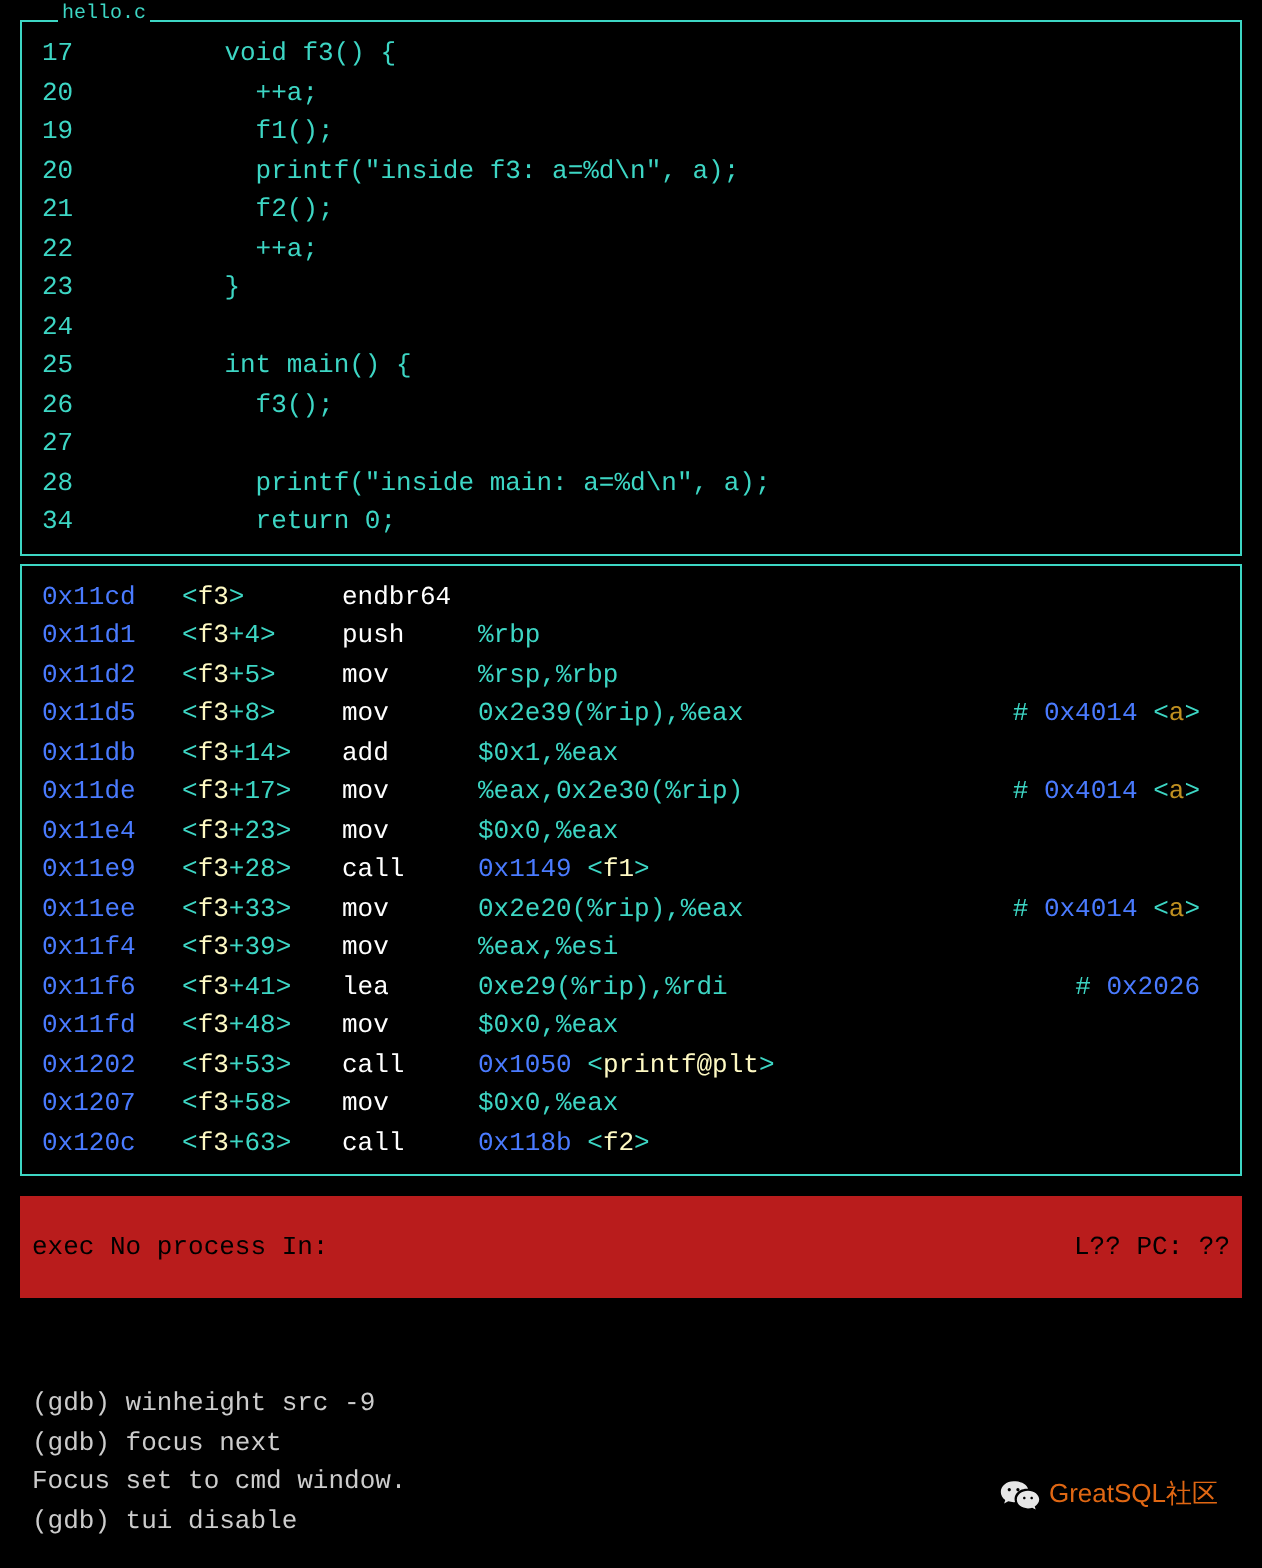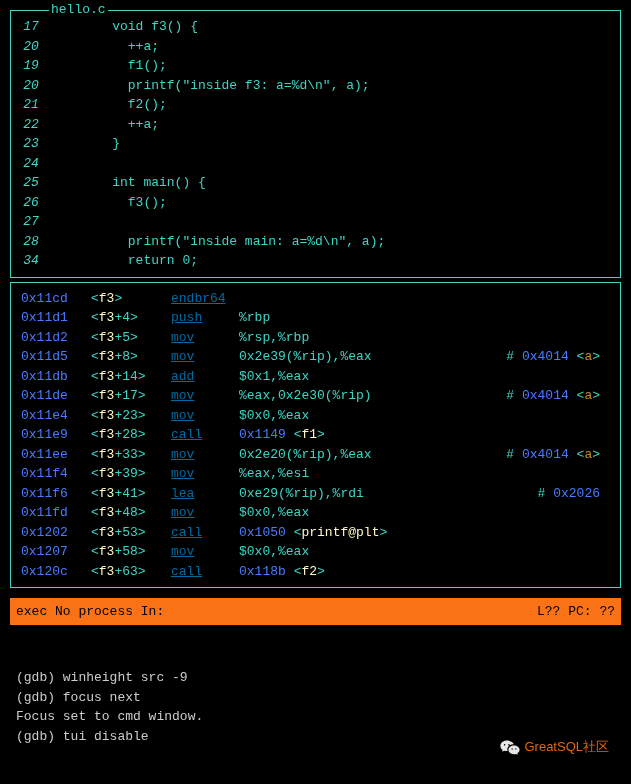--- a/index.html
+++ b/index.html
@@ -19,64 +19,62 @@
     padding: 6px 0;
     margin-bottom: 4px;
   }
   .panel-title {
     position: absolute;
     top: -9px;
     left: 18px;
     background: #000;
     color: #3dd6c4;
     padding: 0 2px;
-    font-size: 13px;
-    margin-left: 20px;
+    font-size: 10px;
   }
   .src-line {
     display: flex;
     white-space: pre;
     color: #3dd6c4;
     line-height: 1.5;
     padding: 0 10px;
   }
   .lineno {
     width: 60px;
-    text-align: center;
+    text-align: left;
     padding-right: 40px;
     color: #3dd6c4;
     flex-shrink: 0;
-    font-style: italic;
   }
   .src-code {
     color: #3dd6c4;
   }
   .asm-panel {
     padding: 6px 10px;
   }
   .asm-line {
     display: flex;
     white-space: pre;
     line-height: 1.5;
     align-items: center;
   }
   .addr { color: #4a7bff; width: 70px; flex-shrink: 0; }
   .bracket { color: #3dd6c4; }
   .func { color: #fef9c3; }
   .offset-outer { width: 80px; flex-shrink: 0; display: inline-block; }
-  .mnemonic { color: #0369a1; width: 68px; flex-shrink: 0; text-decoration: underline; }
+  .mnemonic { color: #ffffff; width: 68px; flex-shrink: 0; }
   .operand { color: #3dd6c4; }
   .operand-blue { color: #4a7bff; }
   .comment { color: #3dd6c4; margin-left: auto; padding-right: 10px; }
   .comment .hex { color: #4a7bff; font-family: Liberation Mono, monospace; }
   .comment .sym { color: #c09020; }
   .status-line {
-    background: #f97316;
+    background: #b91c1c;
     color: #000;
-    padding: 6px 6px;
+    padding: 18px 6px;
     display: flex;
     font-size: 13px;
     margin-top: 10px;
   }
   .status-right { margin-left: auto; }
   .cmd-area {
     padding: 4px 6px;
     color: #ccc;
     line-height: 1.5;
     white-space: pre;

